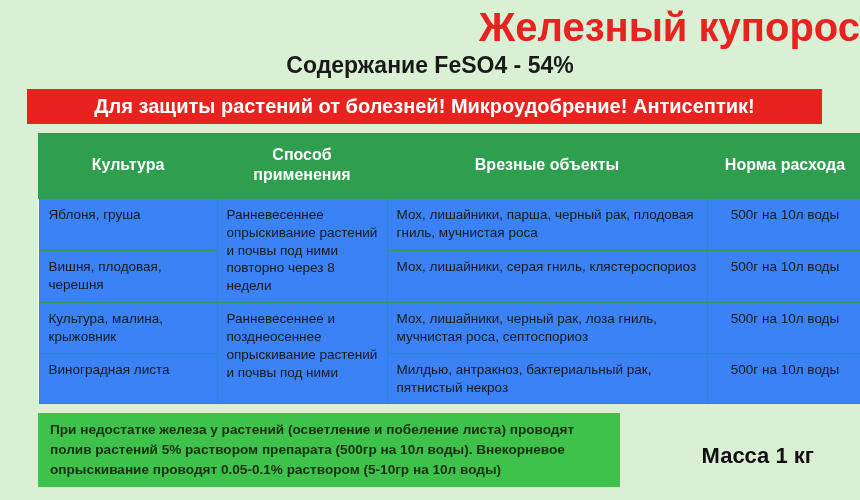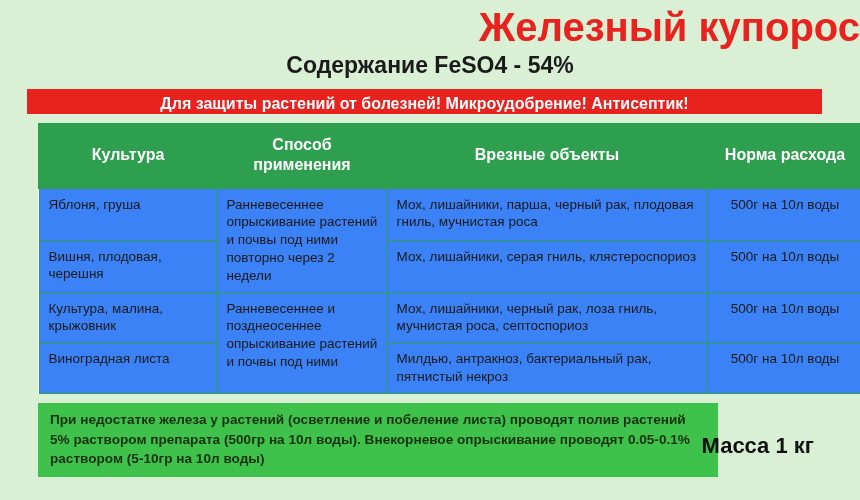--- a/index.html
+++ b/index.html
@@ -33,24 +33,24 @@
     text-align: center;
     color: #1a1a1a;
     font-size: 23px;
     font-weight: bold;
     margin-top: 4px;
   }
   .redbanner {
     margin: 10px 38px 0 27px;
     background: #e8231f;
     color: #ffffff;
-    font-size: 16px;
+    font-size: 20px;
     font-weight: bold;
     text-align: center;
-    padding: 6px 4px 1px 4px;
+    padding: 6px 4px 7px 4px;
     line-height: 1.1;
   }
   table.maintable {
     margin: 9px 38px 0 38px;
     border-collapse: collapse;
     width: 784px;
     background: #ffffff;
     table-layout: fixed;
   }
   table.maintable th {
@@ -85,21 +85,21 @@
   }
   .bottom {
     position: relative;
     margin: 9px 38px 0 38px;
     height: 86px;
   }
   .greenbox {
     position: absolute;
     left: 0;
     top: 0;
-    width: 680px;
+    width: 582px;
     background: #3fc24b;
     color: #14310f;
     font-size: 13.6px;
     font-weight: bold;
     padding: 7px 10px 8px 12px;
     box-sizing: border-box;
     line-height: 1.45;
   }
   .mass {
     position: absolute;
@@ -125,21 +125,21 @@
       <tr>
         <th class="h0">Культура</th>
         <th class="h1">Способ применения</th>
         <th class="h2">Врезные объекты</th>
         <th class="h3">Норма расхода</th>
       </tr>
     </thead>
     <tbody>
       <tr>
         <td class="c0">Яблоня, груша</td>
-        <td class="c1 rowspan-cell" rowspan="2">Ранневесеннее опрыскивание растений и почвы под ними повторно через 2 недели</td>
+        <td class="c1 rowspan-cell" rowspan="2">Ранневесеннее опрыскивание растений и почвы под ними повторно через 8 недели</td>
         <td class="c2">Мох, лишайники, парша, черный рак, плодовая гниль, мучнистая роса</td>
         <td class="c3">500г на 10л воды</td>
       </tr>
       <tr>
         <td class="c0">Вишня, плодовая, черешня</td>
         <td class="c2">Мох, лишайники, серая гниль, клястероспориоз</td>
         <td class="c3">500г на 10л воды</td>
       </tr>
       <tr>
         <td class="c0">Культура, малина, крыжовник</td>

